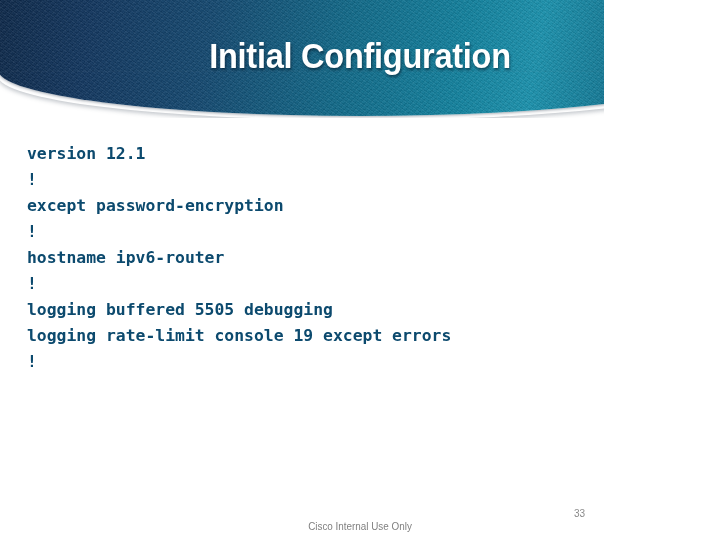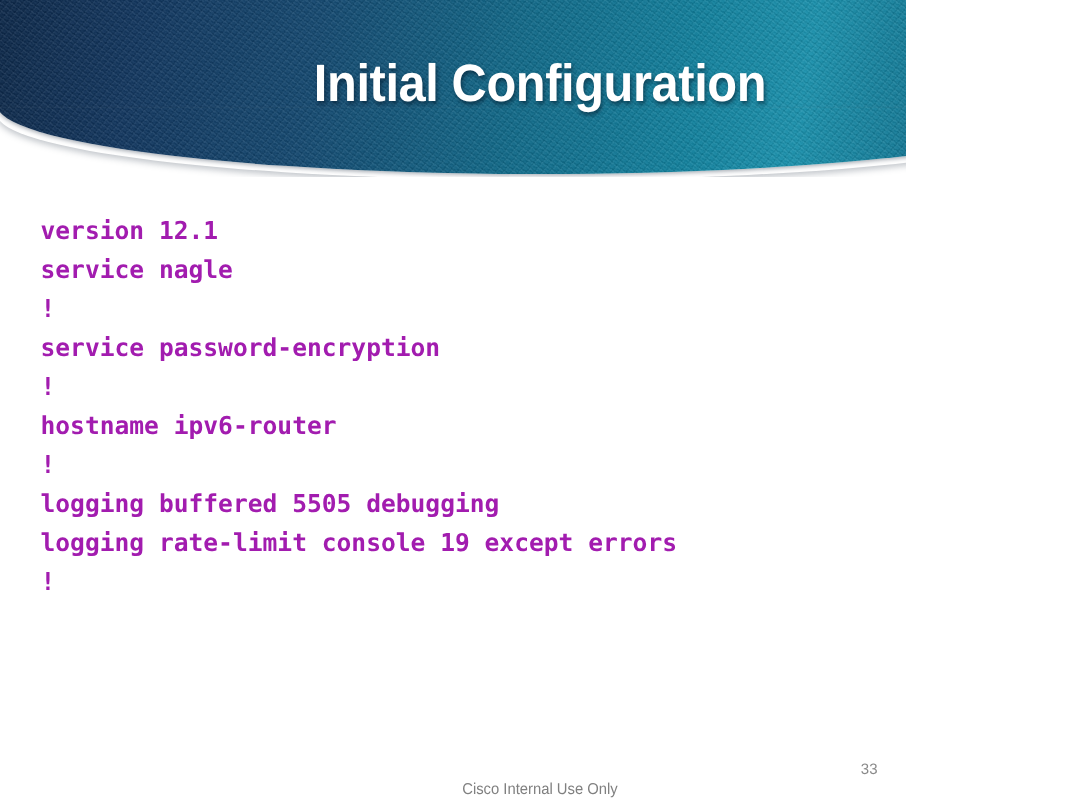--- a/index.html
+++ b/index.html
@@ -118,21 +118,21 @@
     left: 27px;
     top: 141px;
     width: 690px;
   }
 
   .config-line {
     font-family: "DejaVu Sans Mono", "Liberation Mono", monospace;
     font-weight: bold;
     font-size: 16.4px;
     line-height: 26px;
-    color: #a21caf;
+    color: #0c4a6e;
     white-space: pre;
     letter-spacing: 0px;
   }
 
   
   .footer-note {
     position: absolute;
     left: 0;
     top: 519px;
     width: 720px;
@@ -166,23 +166,22 @@
     <div class="banner-fill">
       <div class="banner-texture"></div>
     </div>
     <div class="banner-shade"></div>
   </div>
 
   <div class="slide-title">Initial Configuration</div>
 
   <div class="config-body">
     <div class="config-line">version 12.1</div>
-    <div class="config-line">service nagle</div>
     <div class="config-line">!</div>
-    <div class="config-line">service password-encryption</div>
+    <div class="config-line">except password-encryption</div>
     <div class="config-line">!</div>
     <div class="config-line">hostname ipv6-router</div>
     <div class="config-line">!</div>
     <div class="config-line">logging buffered 5505 debugging</div>
     <div class="config-line">logging rate-limit console 19 except errors</div>
     <div class="config-line">!</div>
   </div>
 
   <div class="footer-note">Cisco Internal Use Only</div>
 

